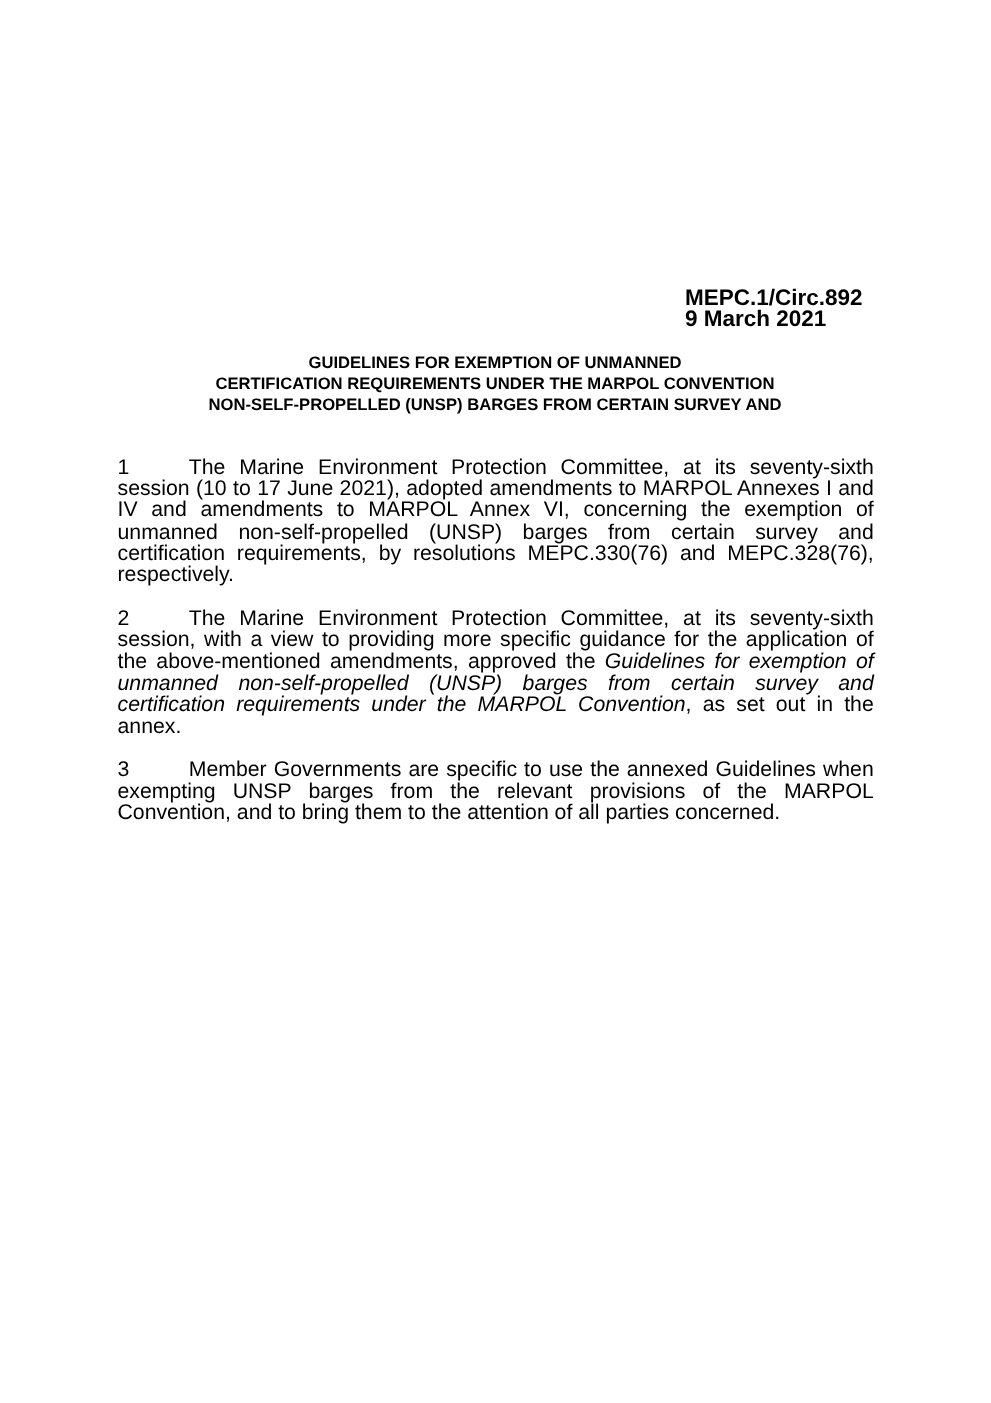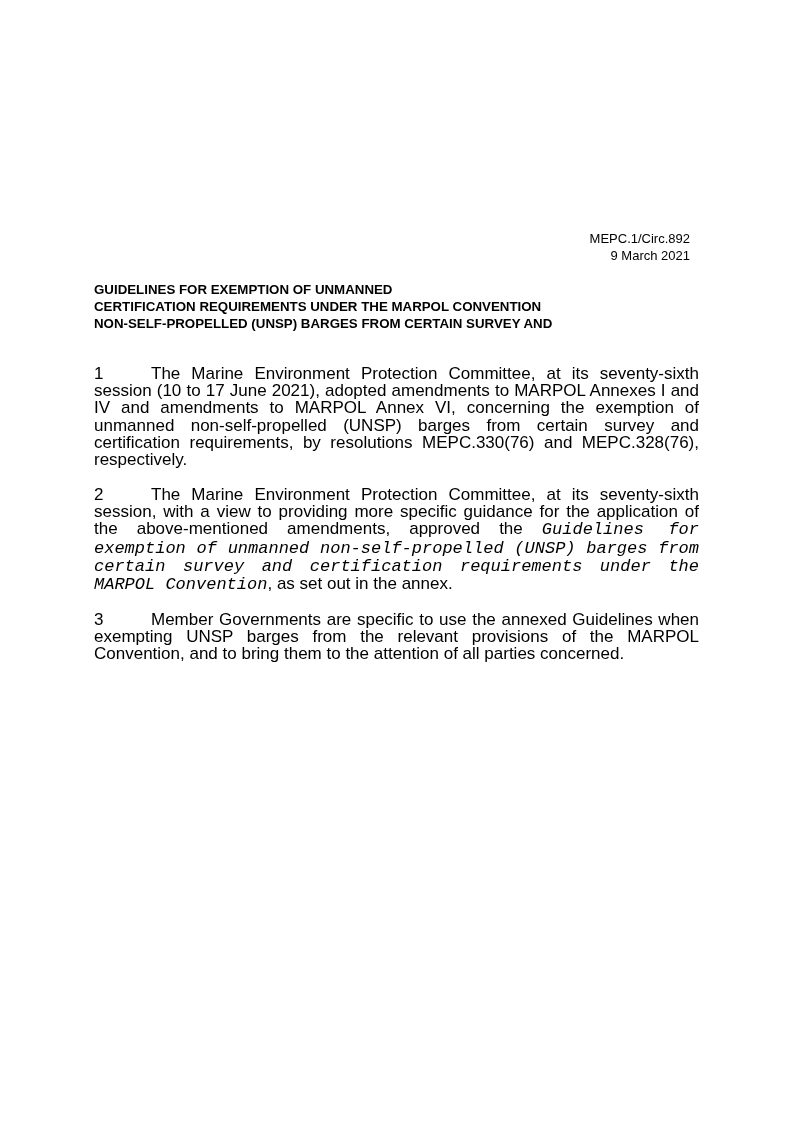--- a/index.html
+++ b/index.html
@@ -19,29 +19,31 @@
     position: absolute;
     left: 0; top: 0;
     width: 793px;
     height: 1122px;
     background: #ffffff;
   }
   .ref-block {
     position: absolute;
     right: 103px;
     top: 230px;
-    text-align: right;
-    font-size: 13px;
+    text-align: left;
+    font-size: 18px;
     line-height: 17px;
+    font-weight: bold;
   }
   .title-block {
     position: absolute;
     left: 94px;
     width: 604px;
     top: 281px;
+    text-align: center;
     font-weight: bold;
     font-size: 13.3px;
     line-height: 17.2px;
   }
   .title-block div { white-space: nowrap; }
   .body-block {
     position: absolute;
     left: 94px;
     width: 605px;
     top: 365px;
@@ -49,21 +51,21 @@
     line-height: 17.2px;
   }
   .para {
     text-align: justify;
     margin: 0 0 17.8px 0;
   }
   .para-num {
     display: inline-block;
     width: 57px;
   }
-  .italic { font-style: italic; font-family: Liberation Mono, monospace; }
+  .italic { font-style: italic; }
 </style>
 </head>
 <body>
 
 <div class="page">
 
   <div class="ref-block">
     <div>MEPC.1/Circ.892</div>
     <div>9 March 2021</div>
   </div>

